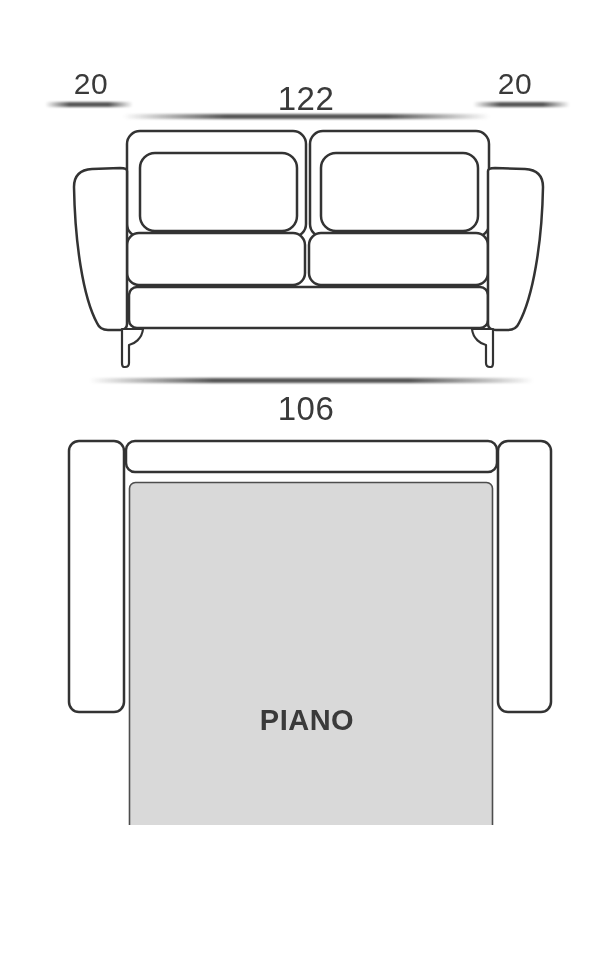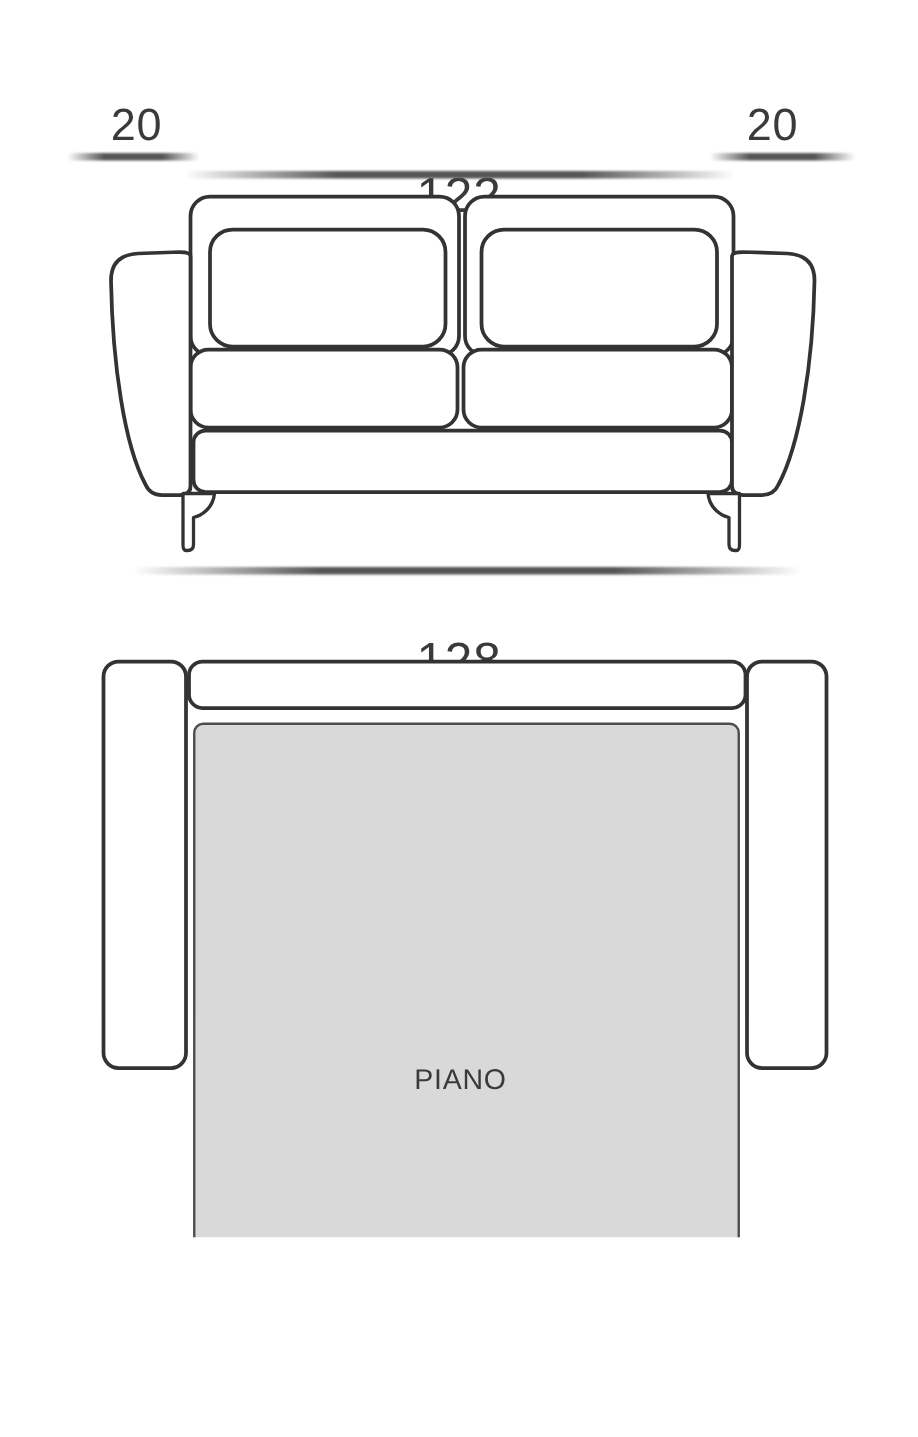--- a/index.html
+++ b/index.html
@@ -36,47 +36,48 @@
     background:linear-gradient(to right, rgba(86,86,86,0) 0%, var(--dim-bar) 28%, var(--dim-bar) 72%, rgba(86,86,86,0) 100%);
     filter:blur(0.8px);
   }
   .dim-label{
     position:absolute;
     color:var(--text);
     text-align:center;
     font-size:30px;line-height:34px;
     letter-spacing:0.5px;
   }
-  .dim-label.big{font-size:33px;line-height:36px;margin-top:31px;}
+  .dim-label.big{font-size:33px;line-height:36px;}
   .bed-label{
     position:absolute;
     left:131px;top:701px;width:352px;
     color:var(--text);
     text-align:center;
-    font-size:19px;line-height:39px;
+    font-size:29px;line-height:39px;
     letter-spacing:0.5px;
+    font-weight:bold;
   }
 </style>
 </head>
 <body>
 
 <div class="stage">
 
   <div class="dim-label" style="left:41px;top:67px;width:100px;">20</div>
 
   <div class="dim-label big" style="left:246px;top:81px;width:120px;">122</div>
 
   <div class="dim-label" style="left:465px;top:67px;width:100px;">20</div>
 
   <div class="dim-bar" style="left:45px;top:102px;width:88px;"></div>
   <div class="dim-bar" style="left:123px;top:114px;width:367px;"></div>
   <div class="dim-bar" style="left:473px;top:102px;width:97px;"></div>
   <div class="dim-bar" style="left:89px;top:378px;width:445px;"></div>
 
-  <div class="dim-label big" style="left:246px;top:391px;width:120px;">128</div>
+  <div class="dim-label big" style="left:246px;top:391px;width:120px;">106</div>
 
   <svg class="diagram-svg" width="612" height="958" viewBox="0 0 612 958">
 
     <g>
       <rect class="stroke" x="127" y="131" width="179" height="106" rx="13"></rect>
       <rect class="stroke" x="310" y="131" width="179" height="106" rx="13"></rect>
 
       <rect class="stroke" x="140" y="153" width="157" height="78" rx="15"></rect>
       <rect class="stroke" x="321" y="153" width="157" height="78" rx="15"></rect>
 

